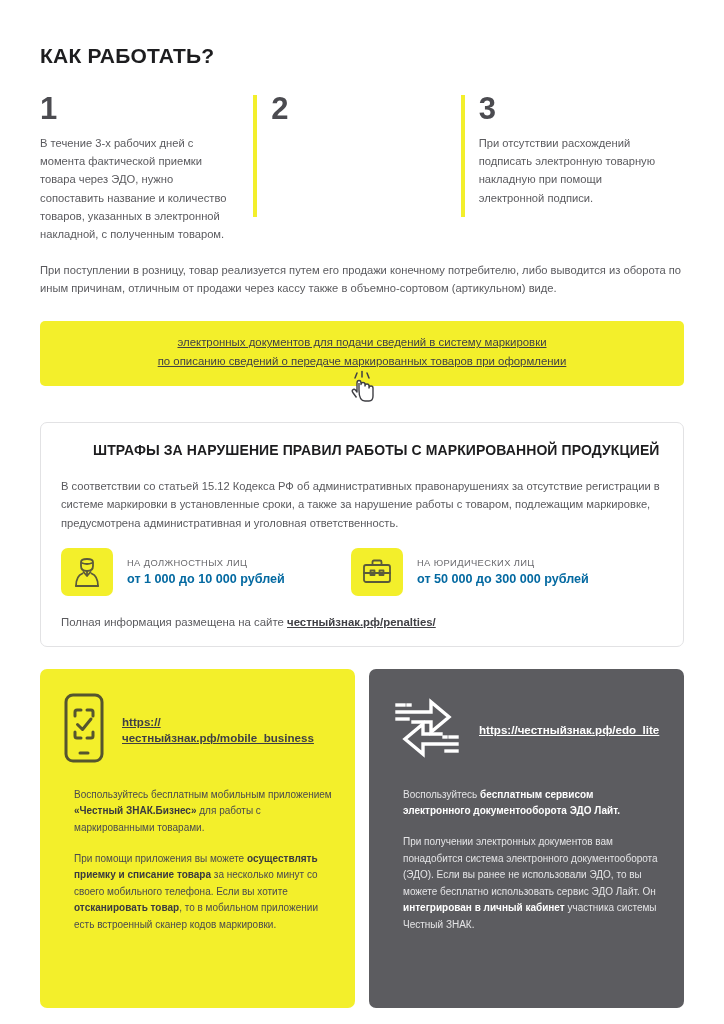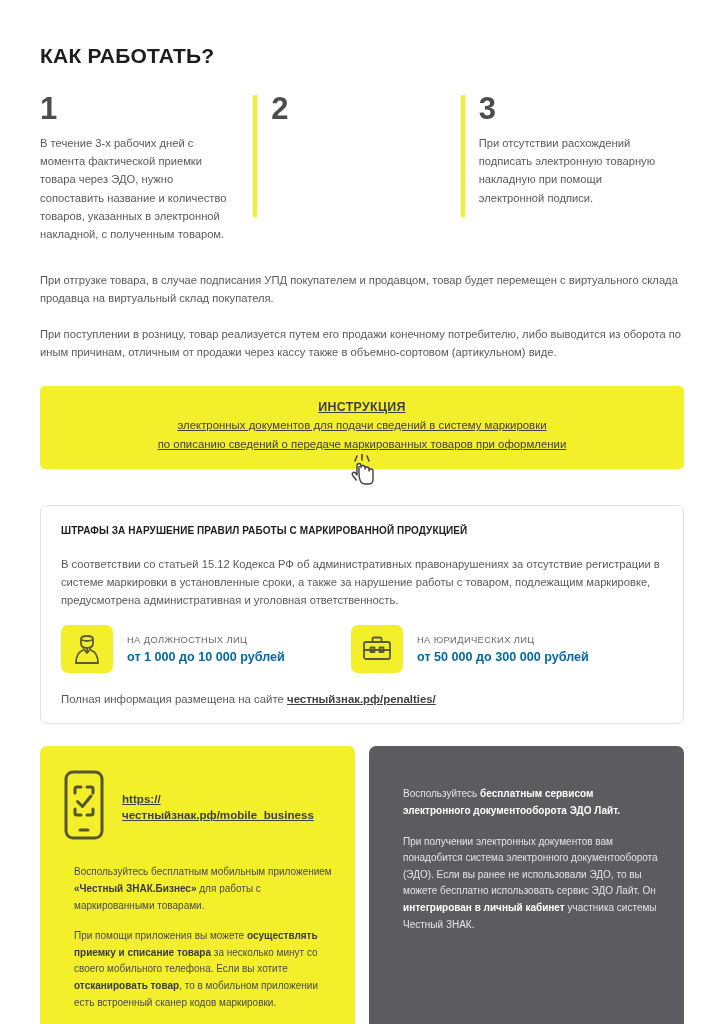--- a/index.html
+++ b/index.html
@@ -56,22 +56,22 @@
     position: absolute; left: 50%; bottom: -22px;
     transform: translateX(-50%);
   }
 
   
   .penalties {
     margin-top: 36px; border: 1px solid #e2e2e4; border-radius: 7px;
     background: #fff; padding: 18px 20px 18px;
   }
   .penalties-title {
-    font-size: 10px; font-weight: bold; color: #1d1d1f;
-    letter-spacing: .1px; line-height: 1.3;
+    font-size: 14px; font-weight: bold; color: #1d1d1f;
+    letter-spacing: .1px; line-height: 1.3; margin-left: 32px;
   }
   .penalties-text { margin-top: 18px; font-size: 11.2px; line-height: 1.62; }
   .fines { display: flex; margin-top: 16px; gap: 0; }
   .fine { display: flex; align-items: center; }
   .fine-1 { width: 290px; }
   .fine-icon {
     width: 52px; height: 48px; background: #f3ef2b; border-radius: 7px;
     display: flex; align-items: center; justify-content: center;
     flex: none;
   }
@@ -126,25 +126,23 @@
       <span class="step-bar"></span>
       <div class="step-num">2</div>
     </div>
     <div class="step step-3">
       <span class="step-bar"></span>
       <div class="step-num">3</div>
       <div class="step-text">При отсутствии расхождений подписать электронную товарную накладную при помощи электронной подписи.</div>
     </div>
   </div>
 
-  <p class="para para-1">При отгрузке товара, в случае подписания УПД покупателем и продавцом, товар будет перемещен с виртуального склада продавца на виртуальный склад покупателя.</p>
   <p class="para para-2">При поступлении в розницу, товар реализуется путем его продажи конечному потребителю, либо выводится из оборота по иным причинам, отличным от продажи через кассу также в объемно-сортовом (артикульном) виде.</p>
 
   <div class="instruction">
-    <div class="instruction-title">ИНСТРУКЦИЯ</div>
     <div class="instruction-sub">электронных документов для подачи сведений в систему маркировки</div>
     <div class="instruction-sub">по описанию сведений о передаче маркированных товаров при оформлении</div>
     <span class="cursor-hand">
       <svg width="30" height="34" viewBox="0 0 30 34">
         <g stroke="#3f3f44" stroke-width="1.5" stroke-linecap="round" fill="none">
           <line x1="10" y1="3" x2="8" y2="8"></line>
           <line x1="15" y1="1.5" x2="15" y2="7"></line>
           <line x1="20" y1="3" x2="22" y2="8"></line>
         </g>
         <path d="M12 13 L12 20 M12 20 Q12 31 18 31 L22 31 Q26 31 26 26 L26 18 Q26 16 24 16 Q22 16 22 18 L22 16 Q22 14 20 14 Q18 14 18 16 L18 14.5 Q18 12.5 16 12.5 Q14 12.5 14 14.5 L14 13 Q14 10.5 12 10.5 Q10 10.5 10 13 L10 22 L8.5 20 Q7 18.5 5.8 19.8 Q4.6 21 6 22.8 L9.5 27.5" fill="#ffffff" stroke="#3f3f44" stroke-width="1.4" stroke-linejoin="round"></path>
@@ -212,20 +210,35 @@
         </span>
         <span class="card-link">https://честныйзнак.рф/mobile_business</span>
       </div>
       <div>
           <div class="card-p card-p-first"><span>Воспользуйтесь бесплатным мобильным приложением </span><b>«Честный ЗНАК.Бизнес»</b><span> для работы с маркированными товарами.</span></div>
           <div class="card-p"><span>При помощи приложения вы можете </span><b>осуществлять приемку и списание товара</b><span> за несколько минут со своего мобильного телефона. Если вы хотите </span><b>отсканировать товар</b><span>, то в мобильном приложении есть встроенный сканер кодов маркировки.</span></div>
         </div>
     </div>
 
     <div class="card card-gray">
+      <div class="card-head">
+        <span>
+          <svg width="72" height="72" viewBox="0 0 72 72" fill="none" stroke="#ffffff" stroke-width="3.4" stroke-linecap="square" stroke-linejoin="miter">
+            <path d="M6 20 L40 20 L40 10 L58 25 L40 40 L40 30 L22 30"></path>
+            <path d="M66 52 L32 52 L32 62 L14 47 L32 32 L32 42 L50 42"></path>
+            <path d="M6 13 L13 13"></path>
+            <path d="M17 13 L19 13"></path>
+            <path d="M6 27 L17 27"></path>
+            <path d="M66 45 L59 45"></path>
+            <path d="M55 45 L53 45"></path>
+            <path d="M66 59 L55 59"></path>
+          </svg>
+        </span>
+        <span class="card-link">https://честныйзнак.рф/edo_lite</span>
+      </div>
       <div>
           <div class="card-p card-p-first"><span>Воспользуйтесь </span><b>бесплатным сервисом электронного документооборота ЭДО Лайт.</b></div>
           <div class="card-p"><span>При получении электронных документов вам понадобится система электронного документооборота (ЭДО). Если вы ранее не использовали ЭДО, то вы можете бесплатно использовать сервис ЭДО Лайт. Он </span><b>интегрирован в личный кабинет</b><span> участника системы Честный ЗНАК.</span></div>
         </div>
     </div>
 
   </div>
 </div>
 
 </body></html>

